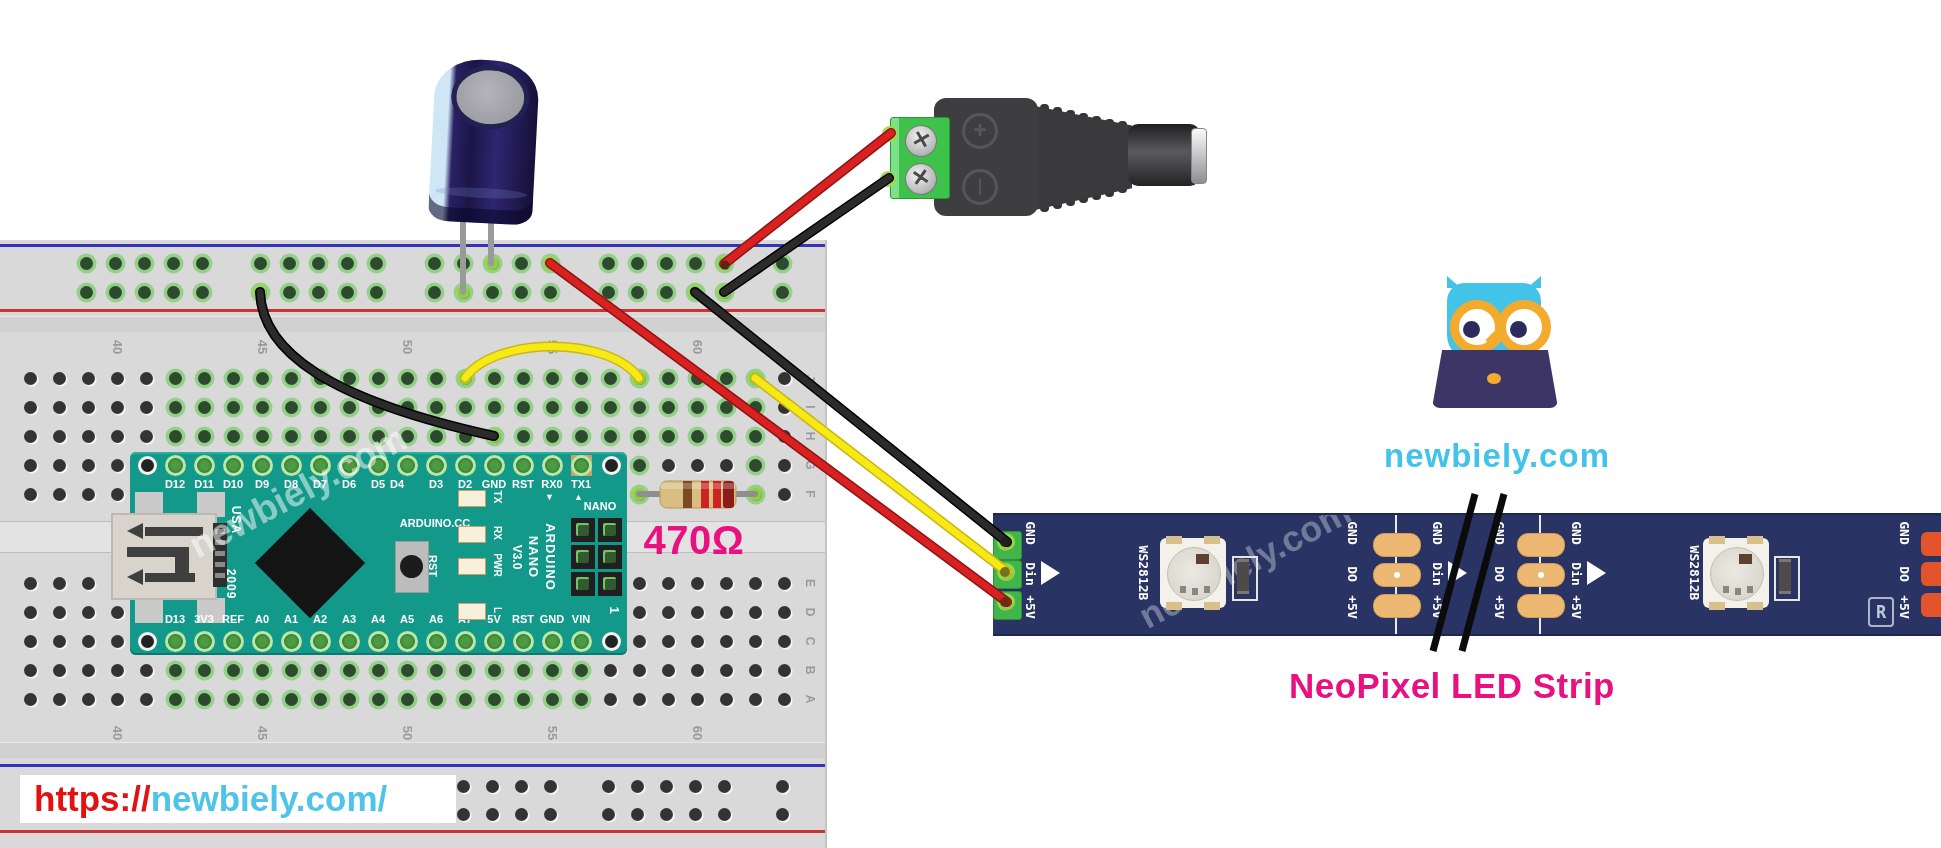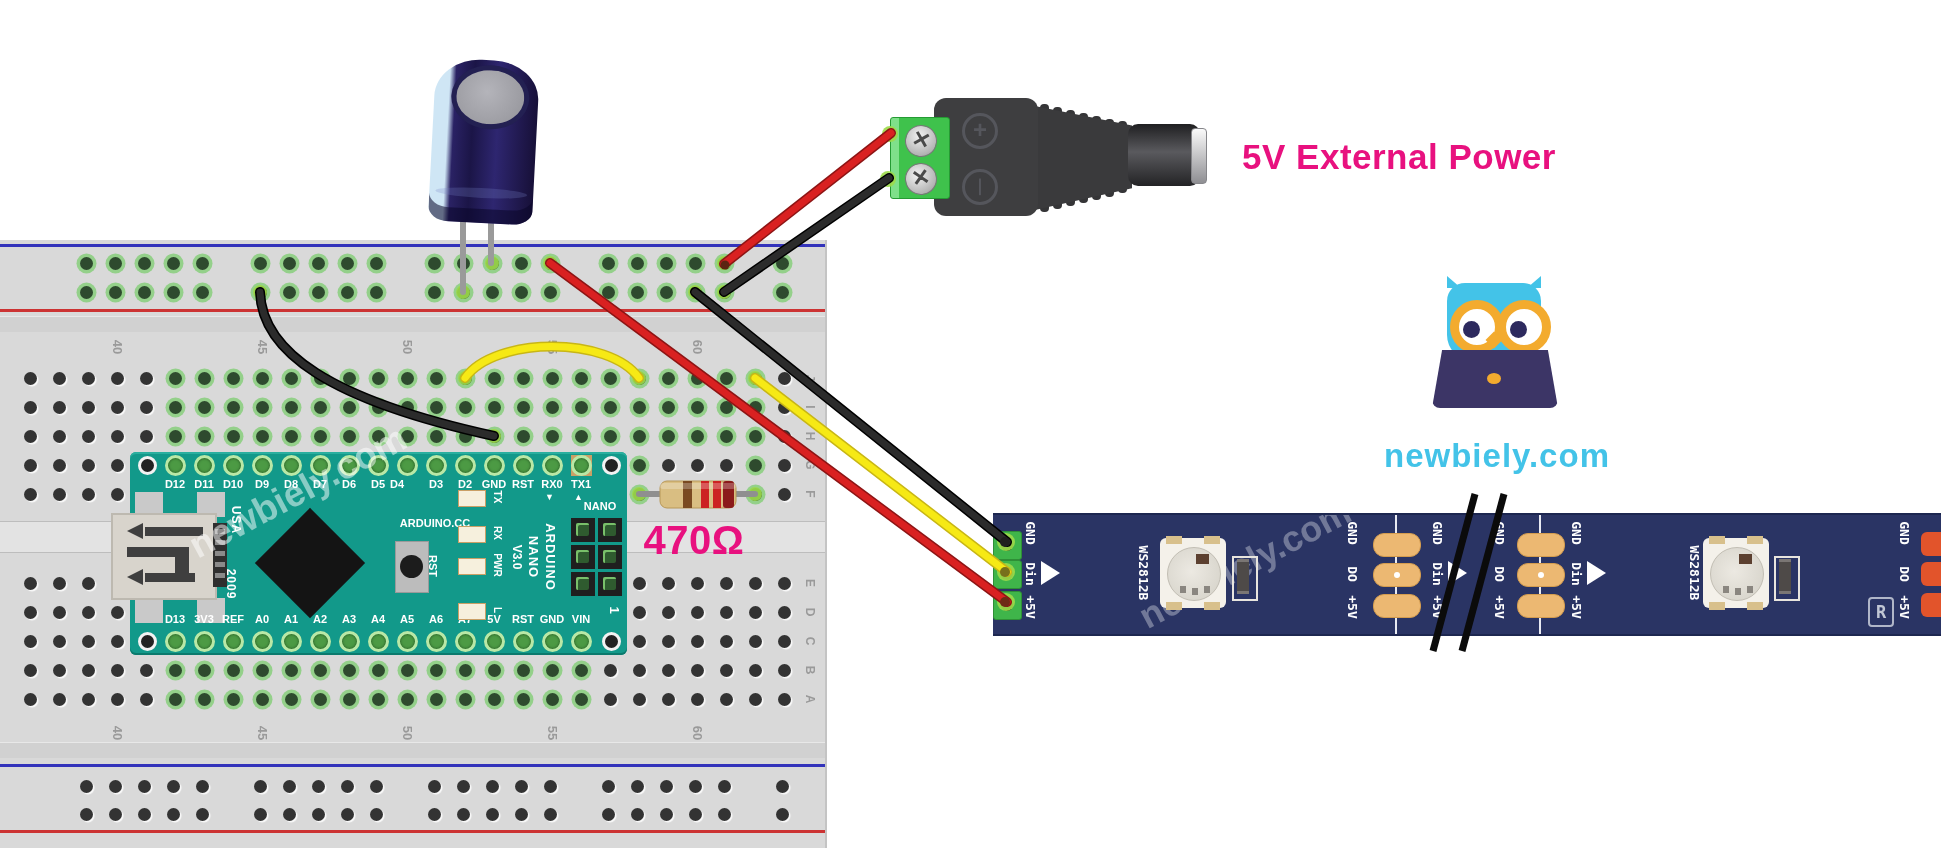--- a/index.html
+++ b/index.html
@@ -759,17 +759,21 @@
   <div class="abs" style="left:432px;top:60px;width:104px;height:163px;z-index:40;transform:rotate(3deg);
               border-radius:46px 46px 20px 20px / 38px 38px 14px 14px;
               background:linear-gradient(90deg,#cfe6f5 0 14%,#2a2264 20%,#1b1547 38%,#2e2670 62%,#171038 100%);
               box-shadow:inset 0 -14px 0 rgba(10,6,40,0.55);">
     <div class="abs" style="left:17px;top:5px;width:68px;height:54px;border-radius:50%;
                 background:radial-gradient(circle at 45% 40%,#b4b4ba,#9b9ba1 75%,#7e7e86);
                 border:5px solid #232052;"></div>
     <div class="abs" style="left:6px;top:128px;width:92px;height:10px;border-radius:50%;background:rgba(120,130,200,0.25);"></div>
   </div>
 
-  <div class="title" style="left:1399px;top:157px;color:#e8117f;z-index:45;">5V External Power</div>
   <div class="title" style="left:694px;top:540px;color:#e8117f;font-size:40px;z-index:45;">470Ω</div>
-
+  <div class="title" style="left:1452px;top:686px;color:#e8117f;z-index:45;">NeoPixel LED Strip</div>
+
+  <div class="abs" style="left:20px;top:775px;width:436px;height:48px;background:#fff;z-index:50;
+              font-size:35px;font-weight:bold;line-height:48px;padding-left:14px;box-sizing:border-box;white-space:nowrap;">
+    <span style="color:#e31212;">https://</span><span style="color:#4fc3e8;">newbiely.com/</span>
+  </div>
 
 </div>
 
 </body></html>

